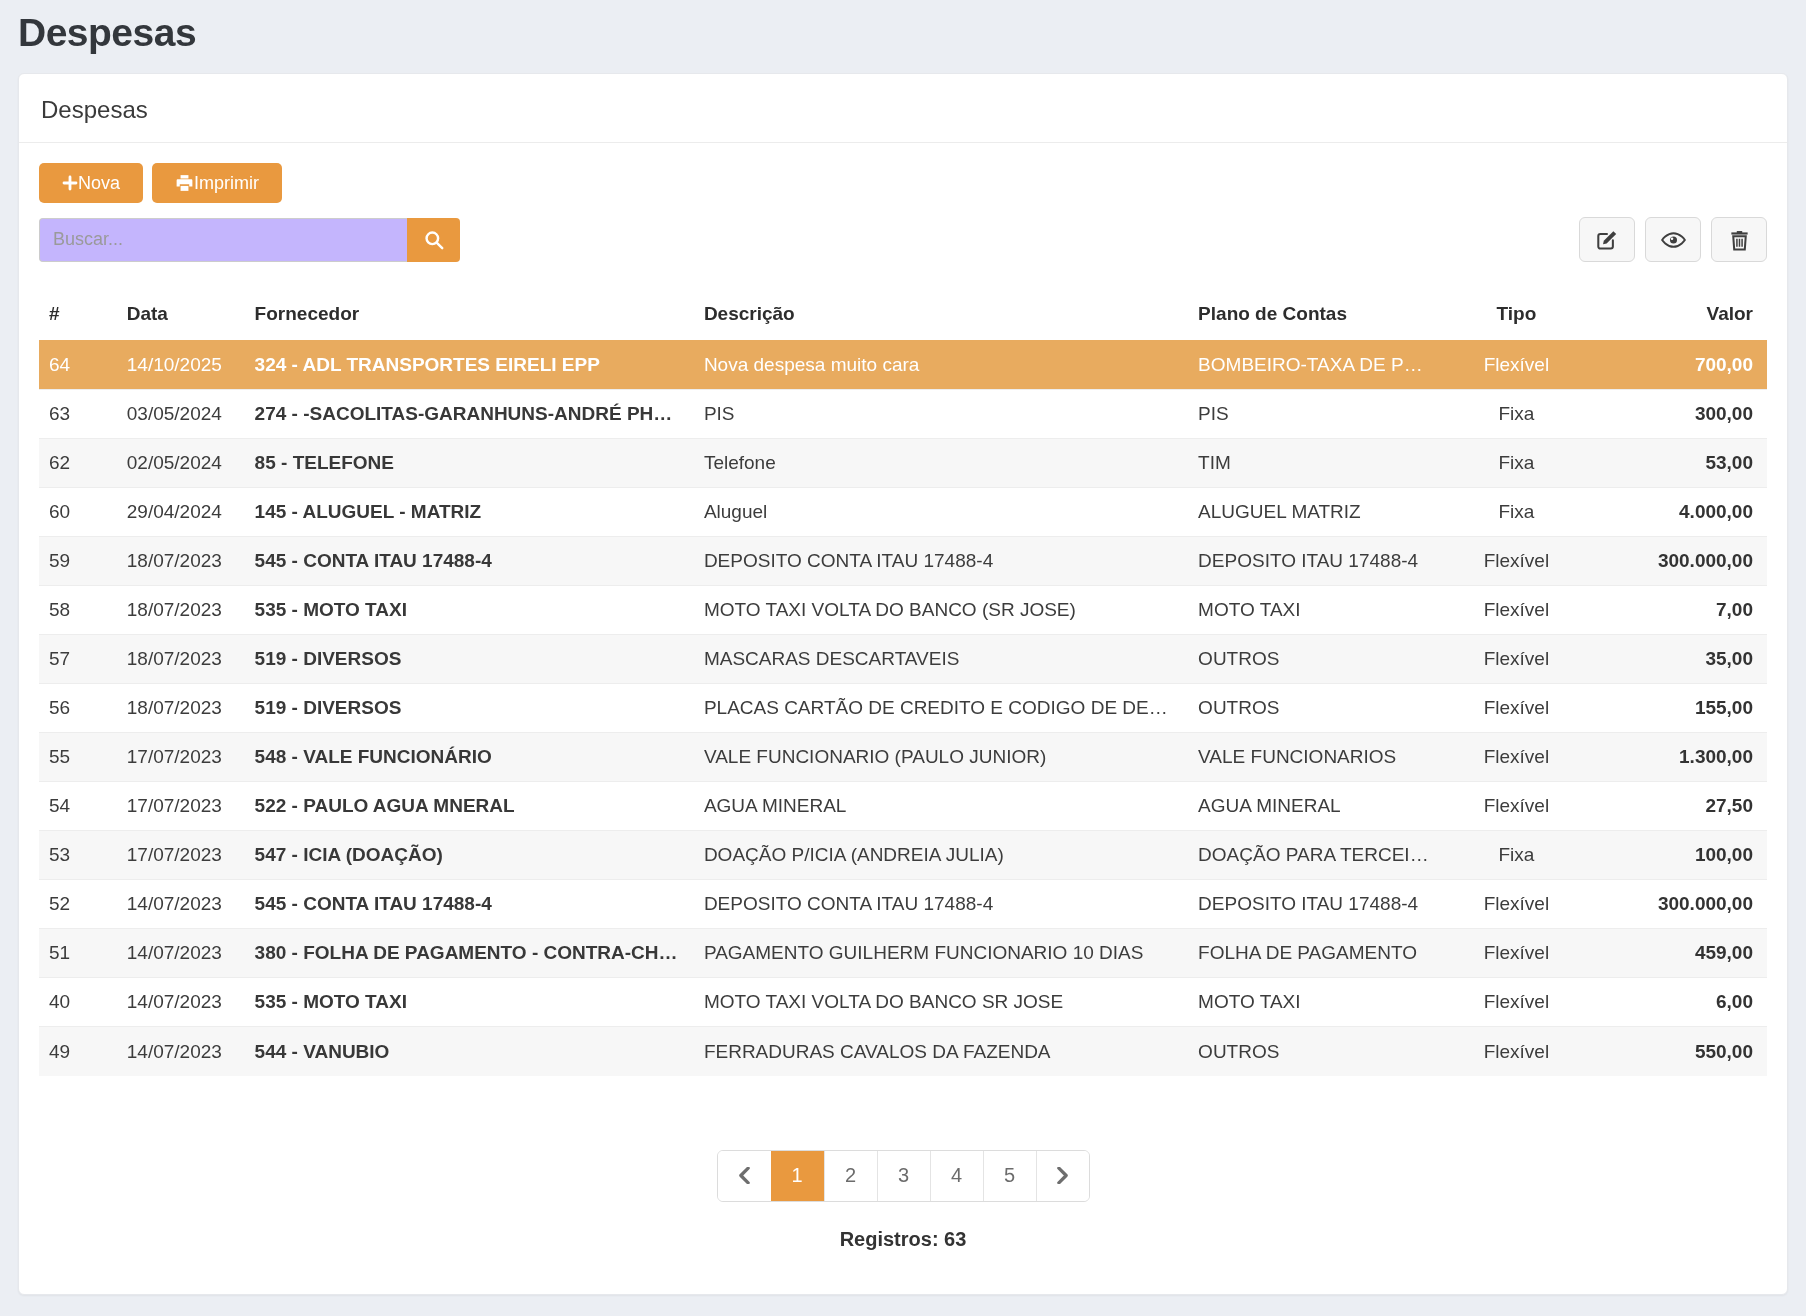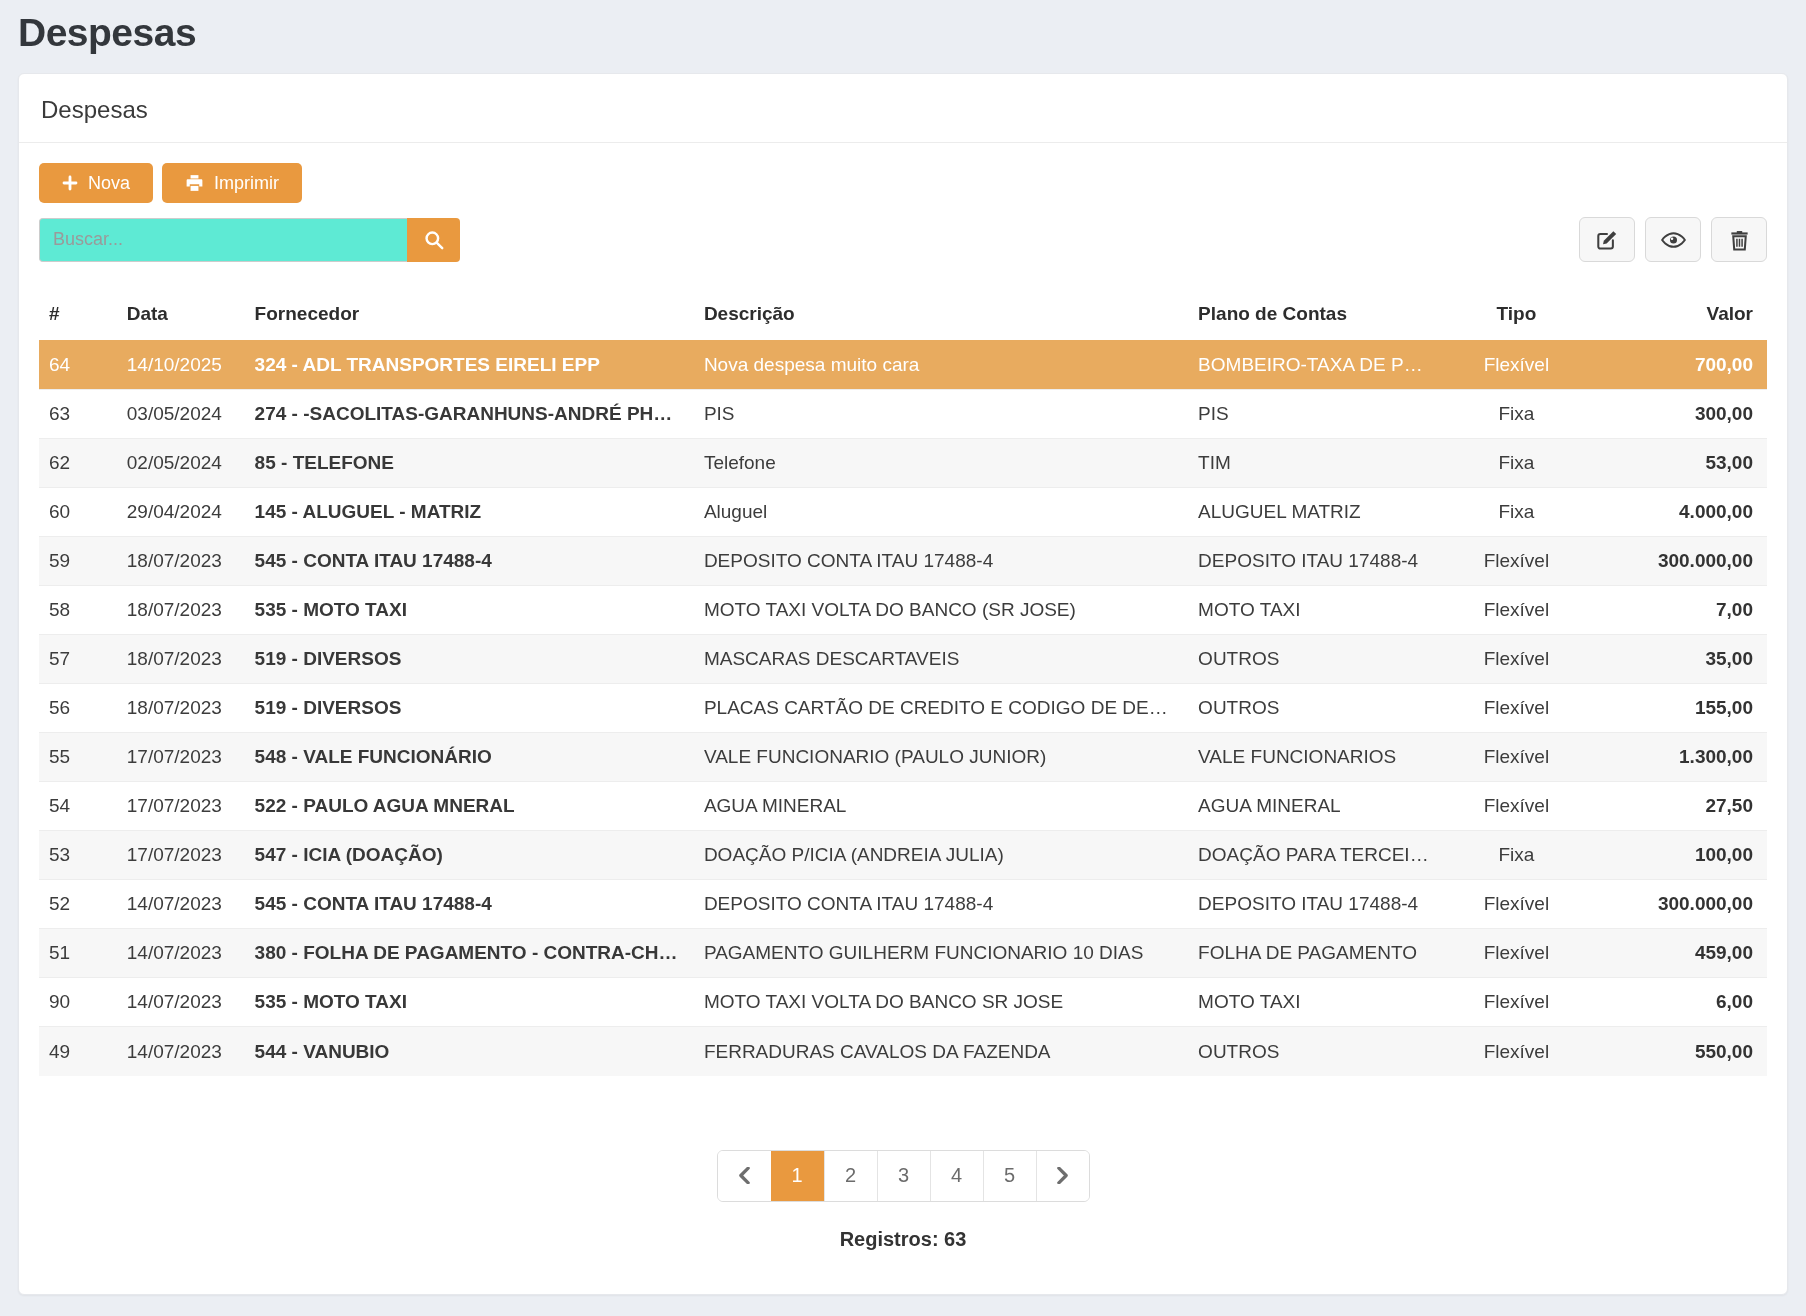--- a/index.html
+++ b/index.html
@@ -32,35 +32,35 @@
     min-height: 1222px;
   }
   .card-header {
     padding: 22px 22px 18px 22px; font-size: 24px; color: #3a3a3a;
     border-bottom: 1px solid #ececec;
   }
   .card-body { padding: 20px 20px 30px 20px; }
   
   .toolbar { display: flex; gap: 9px; }
   .btn {
-    display: inline-flex; align-items: center; gap: 10px;
+    display: inline-flex; align-items: center; 
     background: #e9993f; color: #fff; font-size: 18px;
     border: none; border-radius: 5px; padding: 10px 23px;
     cursor: pointer; font-family: inherit; line-height: 1.15;
   }
   
   .controls-row {
     display: flex; justify-content: space-between; align-items: center;
     margin-top: 14px;
   }
   .search-group { display: flex; }
   .search-input {
     width: 368px; height: 44px; border: 1px solid #ccc; border-right: none;
     border-radius: 4px 0 0 4px; padding: 0 13px; font-size: 18px;
-    color: #555; font-family: inherit; outline: none; background: #5eead4;
+    color: #555; font-family: inherit; outline: none; background: #c4b5fd;
   }
   .search-input::placeholder { color: #9a9a9a; }
   .search-btn {
     width: 53px; height: 44px; background: #e9993f; border: none;
     border-radius: 0 4px 4px 0; display: flex; align-items: center;
     justify-content: center; cursor: pointer;
   }
   .row-actions { display: flex; gap: 10px; }
   .icon-btn {
     width: 56px; height: 45px; background: #f7f7f7;
@@ -320,21 +320,21 @@
             <tr>
               <td class="col-num">51</td>
               <td class="col-date">14/07/2023</td>
               <td class="col-supplier">380 - FOLHA DE PAGAMENTO - CONTRA-CH…</td>
               <td class="col-desc">PAGAMENTO GUILHERM FUNCIONARIO 10 DIAS</td>
               <td class="col-plan">FOLHA DE PAGAMENTO</td>
               <td class="col-type">Flexível</td>
               <td class="col-value">459,00</td>
             </tr>
             <tr>
-              <td class="col-num">90</td>
+              <td class="col-num">40</td>
               <td class="col-date">14/07/2023</td>
               <td class="col-supplier">535 - MOTO TAXI</td>
               <td class="col-desc">MOTO TAXI VOLTA DO BANCO SR JOSE</td>
               <td class="col-plan">MOTO TAXI</td>
               <td class="col-type">Flexível</td>
               <td class="col-value">6,00</td>
             </tr>
             <tr>
               <td class="col-num">49</td>
               <td class="col-date">14/07/2023</td>

